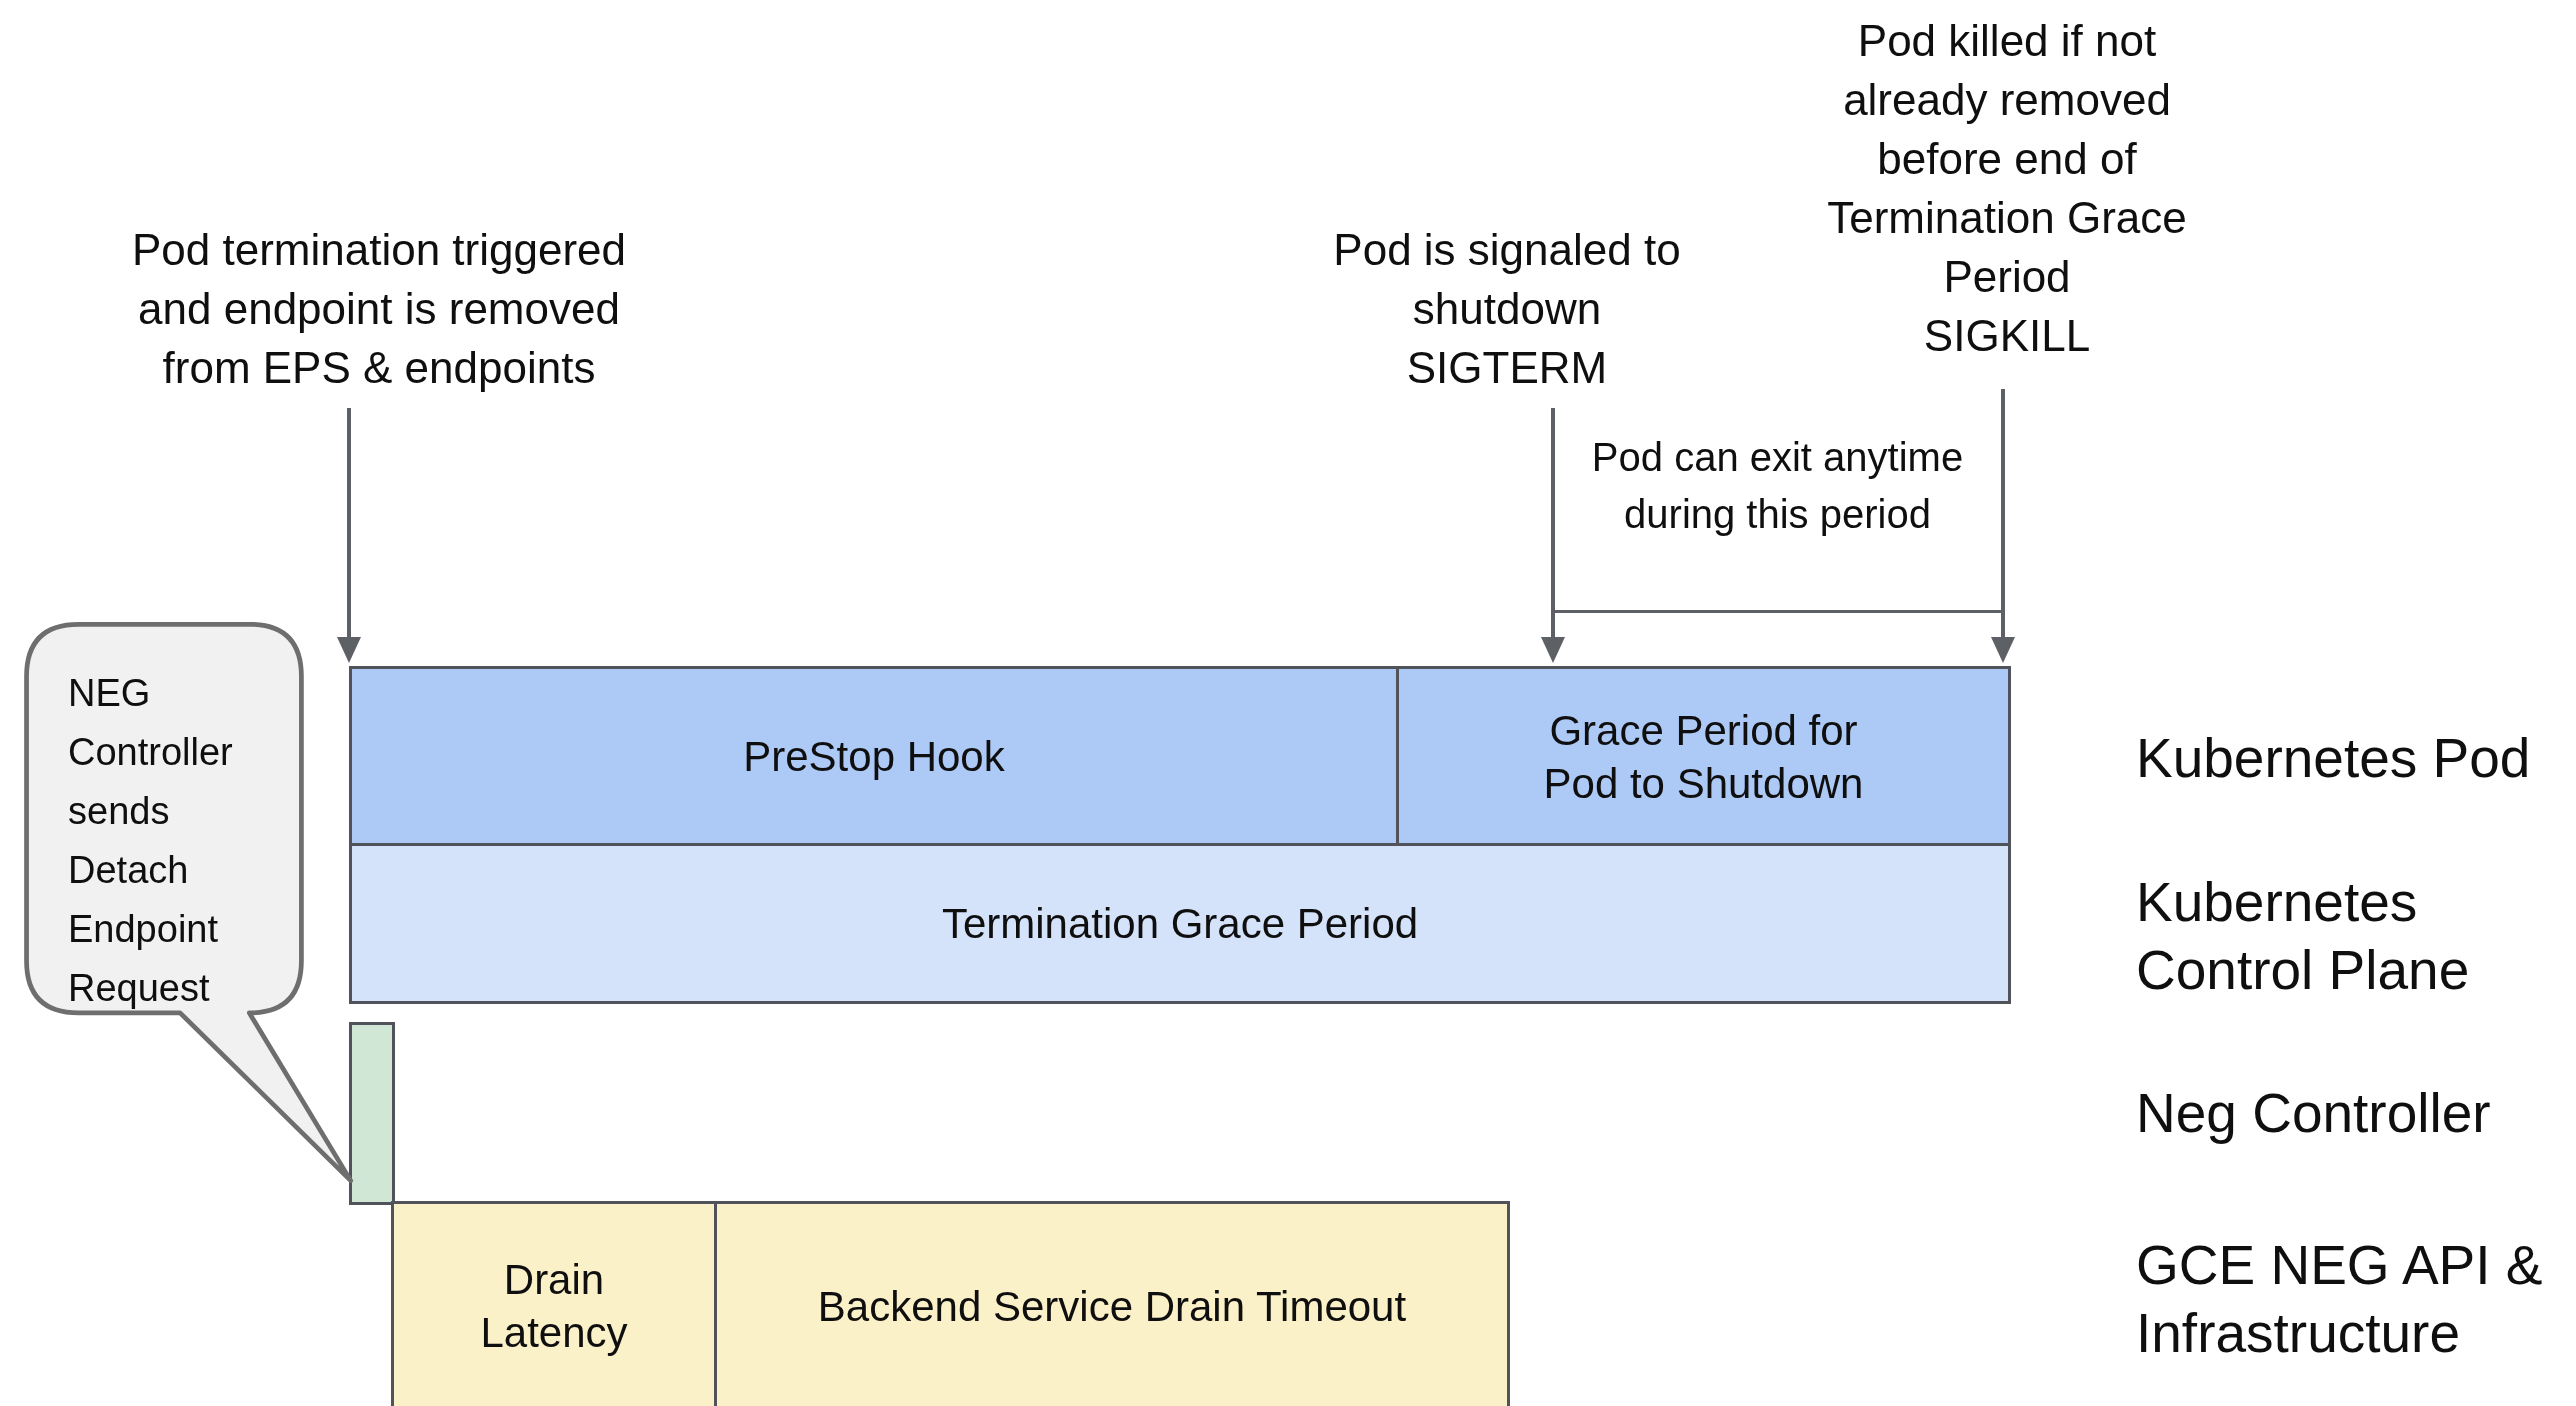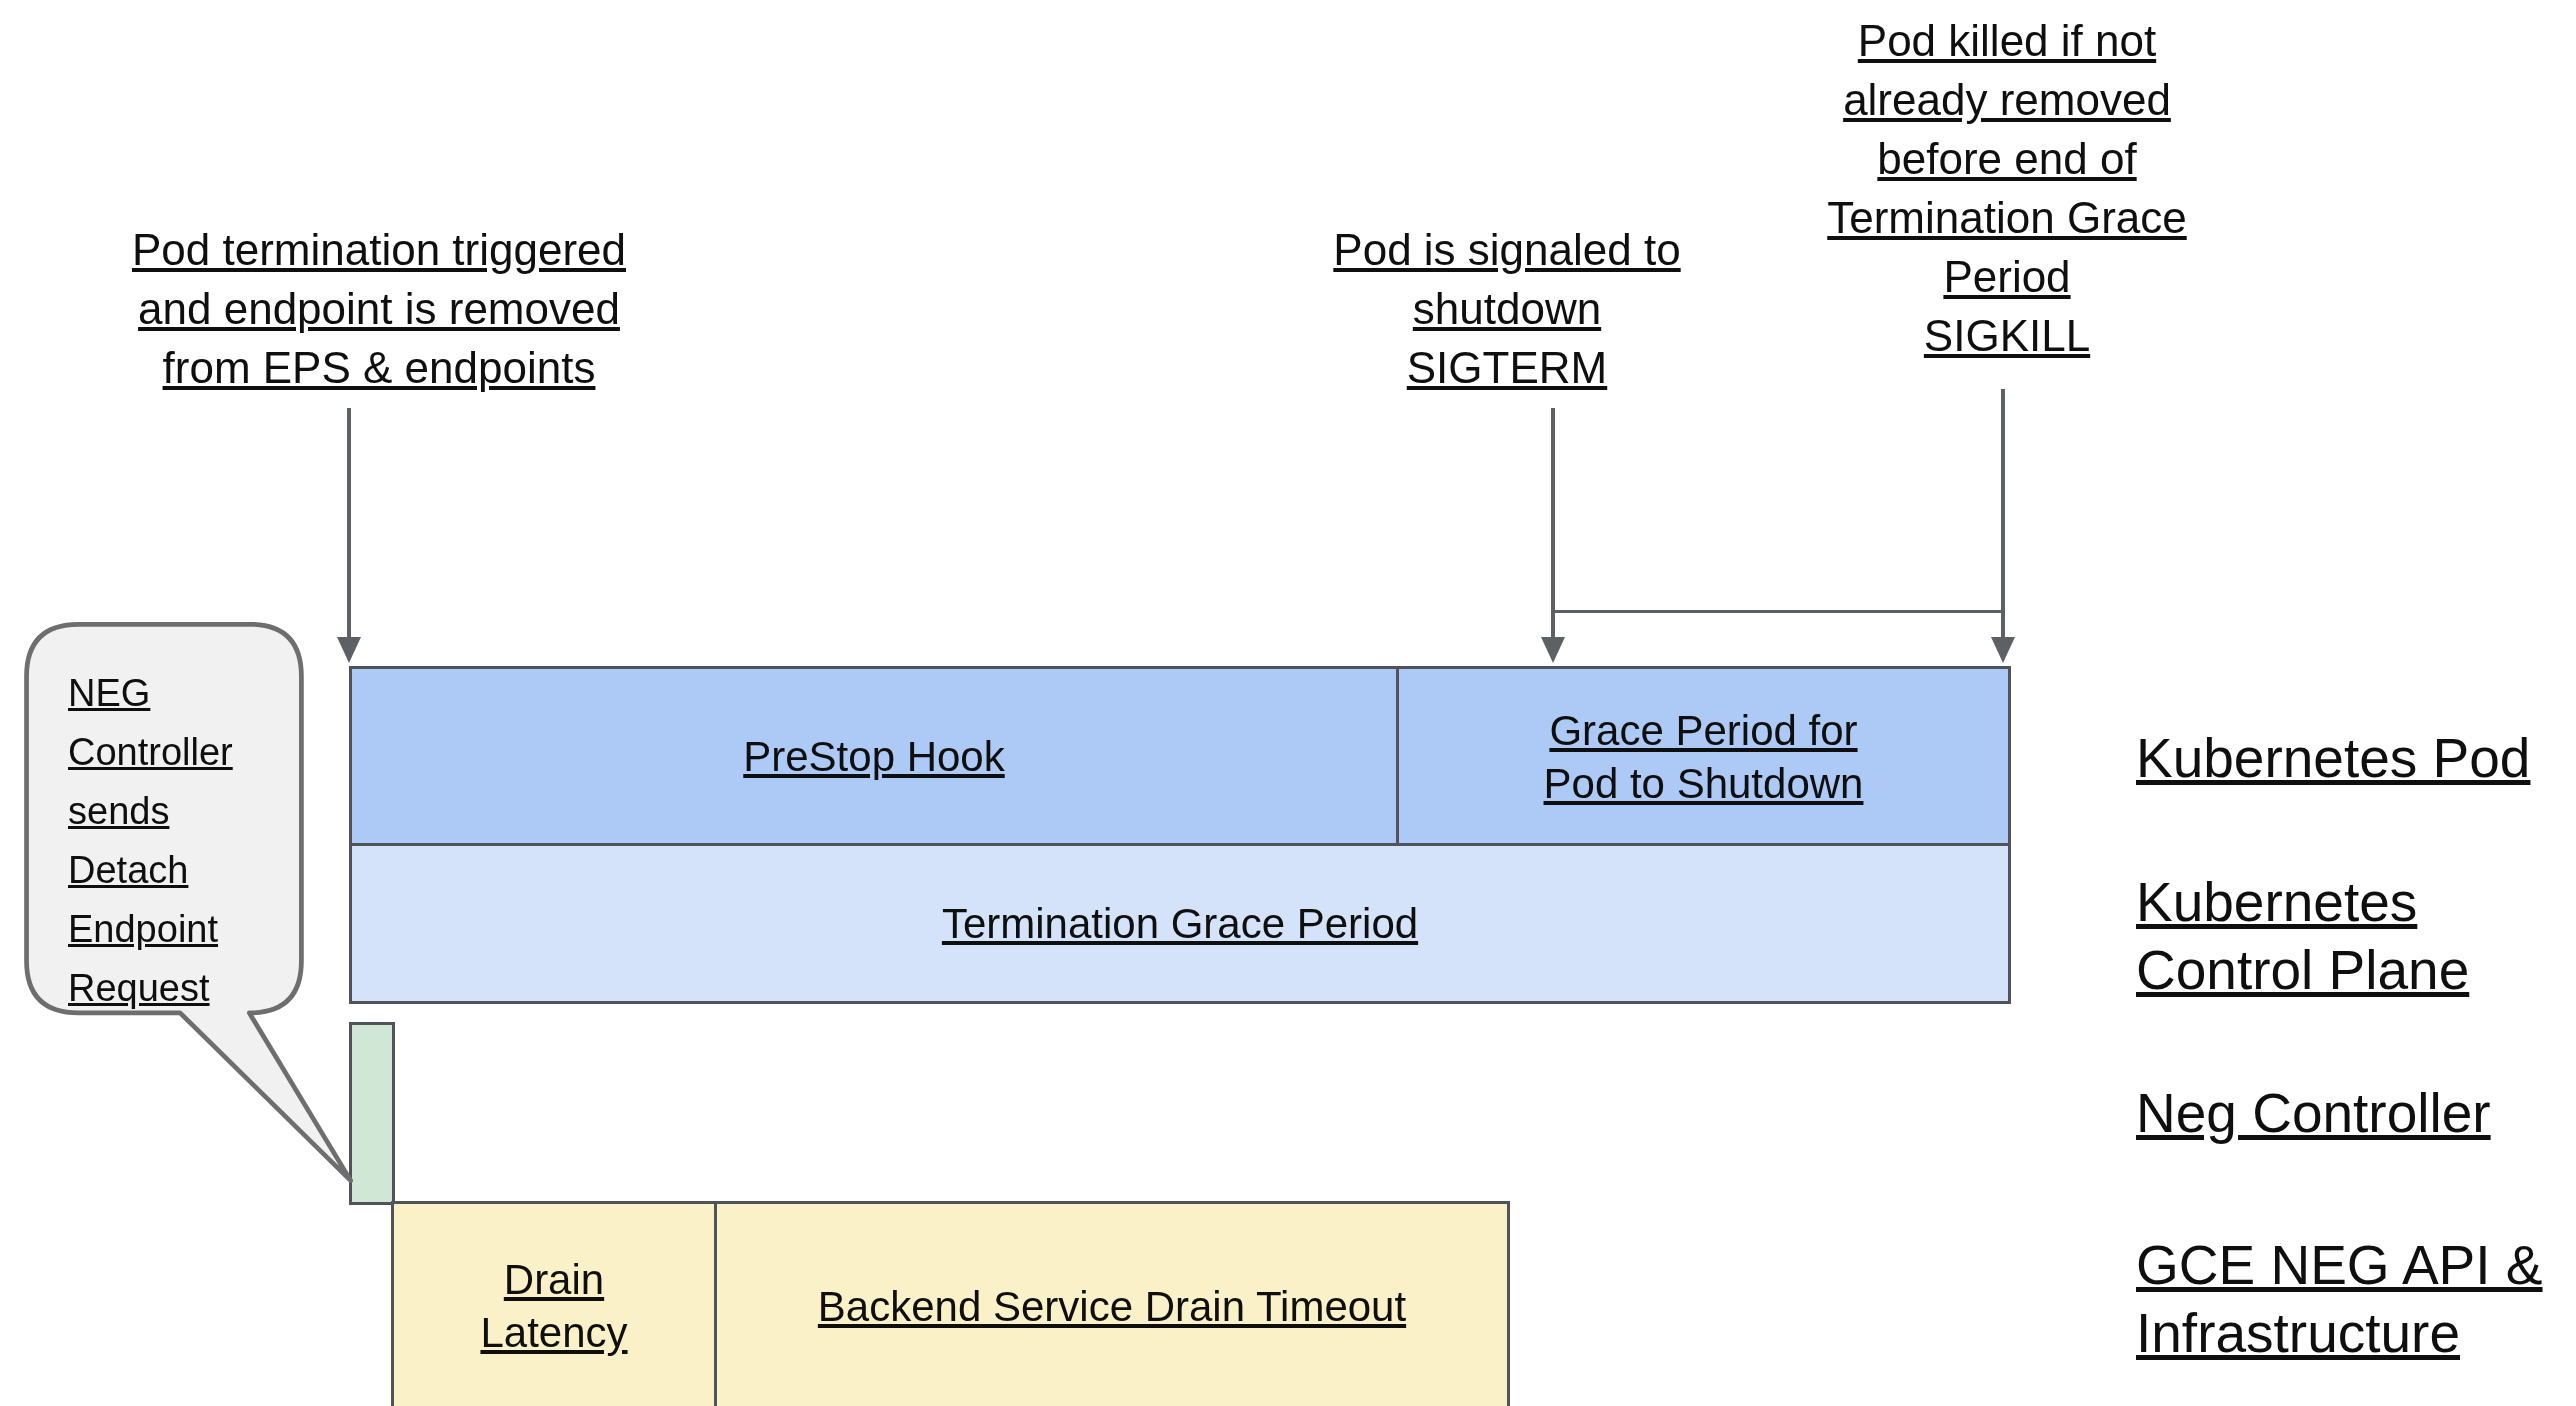--- a/index.html
+++ b/index.html
@@ -10,21 +10,21 @@
   #canvas {
     position: relative;
     width: 2576px;
     height: 1406px;
     background: #ffffff;
     font-family: "Liberation Sans", "DejaVu Sans", sans-serif;
     color: #0f0f0f;
     overflow: hidden;
   }
   .abs { position: absolute; }
-  .pre { white-space: pre-line; text-decoration: underline; }
+  .pre { white-space: pre-line; }
 
   
   .annot {
     font-size: 44px;
     line-height: 59px;
     text-align: center;
   }
   .annot-sm {
     font-size: 40px;
     line-height: 57px;
@@ -97,20 +97,22 @@
 shutdown
 SIGTERM</div>
 
   <div class="abs annot pre" style="left:1789px; top:11.4px; width:436px;">Pod killed if not
 already removed
 before end of
 Termination Grace
 Period
 SIGKILL</div>
 
+  <div class="abs annot-sm pre" style="left:1569px; top:429px; width:417px;">Pod can exit anytime
+during this period</div>
 
   <div class="abs vline" style="left:347px; top:408px; height:231px;"></div>
   <div class="abs arrowhead" style="left:337px; top:637px;"></div>
 
   <div class="abs vline" style="left:1551px; top:408px; height:231px;"></div>
   <div class="abs arrowhead" style="left:1541px; top:637px;"></div>
 
   <div class="abs vline" style="left:2001px; top:389px; height:250px;"></div>
   <div class="abs arrowhead" style="left:1991px; top:637px;"></div>
 

